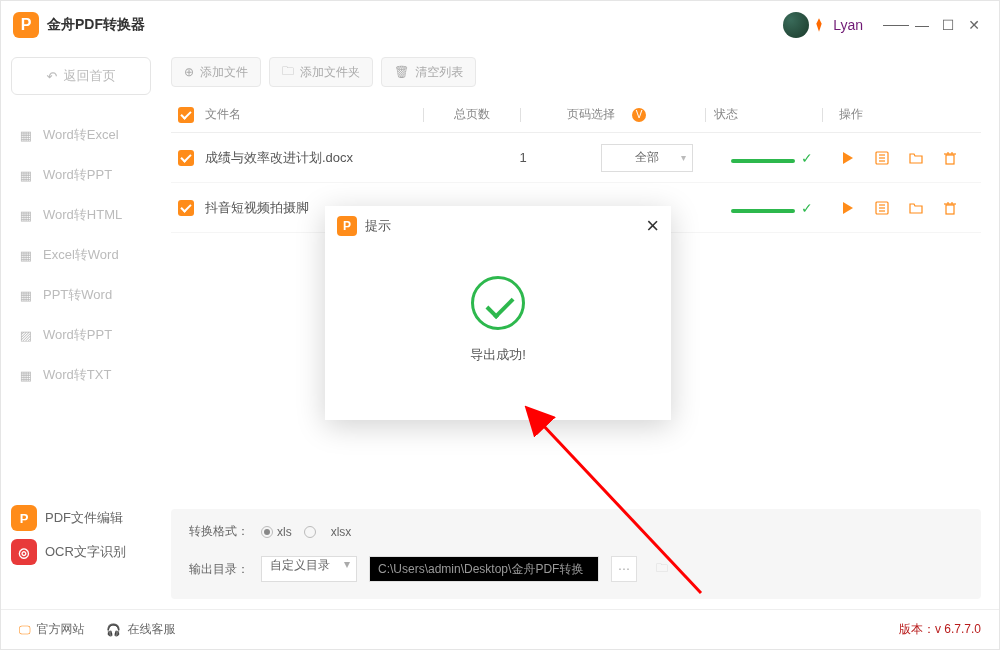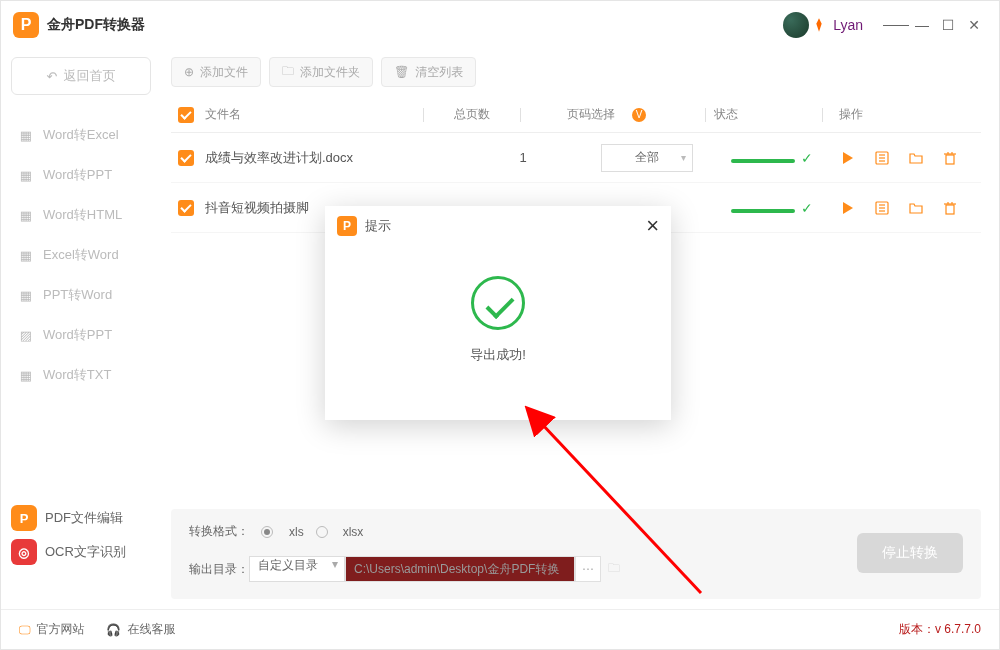--- a/index.html
+++ b/index.html
@@ -53,24 +53,24 @@
 .status-bar { width:64px; height:4px; background:#2db84d; border-radius:2px; display:inline-block; }
 .status-chk { color:#2db84d; margin-left:6px; font-size:14px; }
 .ops { display:flex; gap:16px; align-items:center; }
 .op-ic { width:18px; height:18px; cursor:pointer; display:flex; align-items:center; justify-content:center; }
 
 
 .bottom-panel { position:absolute; left:170px; right:18px; bottom:50px; height:90px; background:#f6f6f6; border-radius:4px; padding:14px 18px; font-size:12px; color:#666; }
 .fmt-row { display:flex; align-items:center; gap:12px; margin-bottom:16px; }
 .radio { width:12px; height:12px; border:1px solid #bbb; border-radius:50%; display:inline-block; position:relative; }
 .radio.on::after { content:""; position:absolute; left:2px; top:2px; width:6px; height:6px; background:#888; border-radius:50%; }
-.out-row { display:flex; align-items:center; gap:0; }
+.out-row { display:flex; align-items:center; gap:12px; }
 .out-select { height:26px; border:1px solid #ddd; background:#fff; padding:0 20px 0 8px; font-size:12px; color:#666; position:relative; min-width:96px; }
 .out-select::after { content:"▾"; position:absolute; right:6px; color:#aaa; }
-.out-path { height:26px; border:1px solid #e0e0e0; background:#7f1d1d; padding:0 8px; font-size:12px; color:#999; min-width:230px; display:flex; align-items:center; }
+.out-path { height:26px; border:1px solid #e0e0e0; background:#000000; padding:0 8px; font-size:12px; color:#999; min-width:230px; display:flex; align-items:center; }
 .dots-btn { width:26px; height:26px; border:1px solid #e0e0e0; background:#fff; display:flex; align-items:center; justify-content:center; color:#aaa; cursor:pointer; }
 .stop-btn { position:absolute; right:18px; top:24px; width:106px; height:40px; border-radius:6px; background:#d8d8d8; color:#fff; font-size:14px; display:flex; align-items:center; justify-content:center; cursor:pointer; }
 
 
 .footer { position:absolute; left:0; right:0; bottom:0; height:40px; border-top:1px solid #eee; display:flex; align-items:center; padding:0 18px; font-size:12px; color:#666; }
 .footer .fitem { display:flex; align-items:center; gap:6px; margin-right:22px; cursor:pointer; }
 .footer .fitem .fic { color:#ff8c1a; }
 .footer .ver { margin-left:auto; color:#b91c1c; }
 .modal { position:absolute; left:324px; top:205px; width:346px; background:#fff; box-shadow:0 6px 28px rgba(0,0,0,.18); z-index:10; }
 .modal-hd { height:40px; display:flex; align-items:center; padding:0 12px; }
@@ -269,41 +269,38 @@
             </svg>
           </span>
       </div>
     </div>
   </div>
 </div>
 
 <div class="bottom-panel">
   <div class="fmt-row">
     <span>转换格式：</span>
-    <label style="display:flex;align-items:center;gap:16px;">
+    <label style="display:flex;align-items:center;gap:4px;">
         <span class="radio on"></span>
         <span>xls</span>
       </label>
     <label style="display:flex;align-items:center;gap:15px;">
         <span class="radio"></span>
         <span>xlsx</span>
       </label>
   </div>
   <div class="out-row">
     <span>输出目录：</span>
     <div class="out-select"><span>自定义目录</span></div>
     <div class="out-path">
         <span>C:\Users\admin\Desktop\金舟PDF转换</span>
       </div>
     <div class="dots-btn">⋯</div>
     <div class="dots-btn" style="border:none;background:transparent;color:#ccc;">🗀</div>
   </div>
-  <div class="stop-btn">
-      <span>停止转换</span>
-    </div>
 </div>
 
 <div class="footer">
   <div class="fitem">
       <span class="fic">🖵</span>
       <span>官方网站</span>
     </div>
   <div class="fitem">
       <span class="fic">🎧</span>
       <span>在线客服</span>

